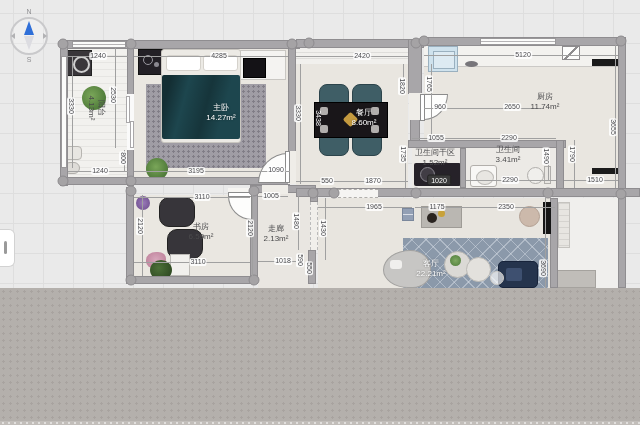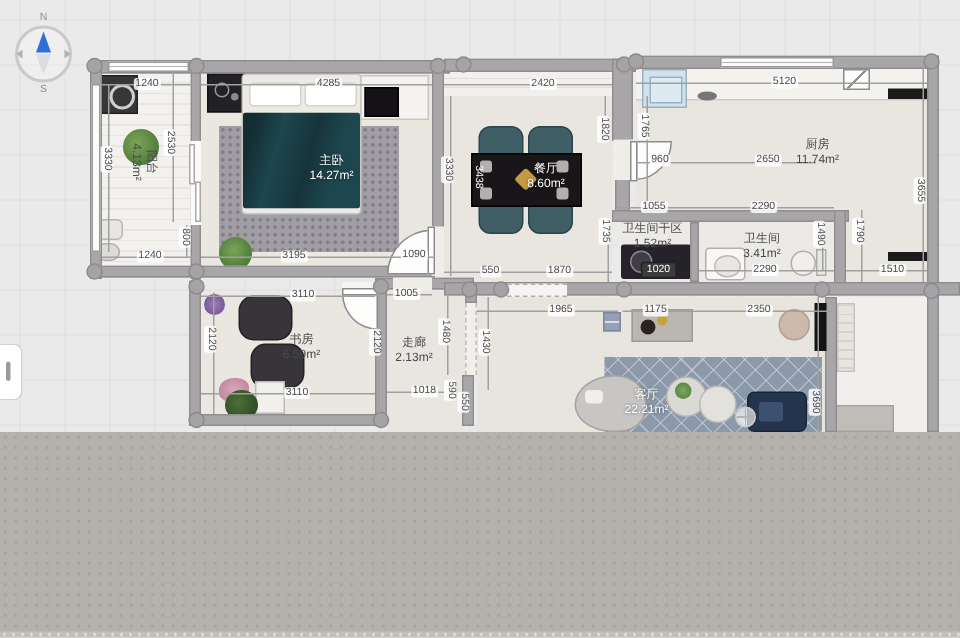--- a/index.html
+++ b/index.html
@@ -242,21 +242,21 @@
     <span>8.60m²</span>
   </div>
   <div class="rlabel dark" style="left:545px;top:101px">
     <span>厨房</span>
     <span>11.74m²</span>
   </div>
   <div class="rlabel dark" style="left:435px;top:157px">
     <span>卫生间干区</span>
     <span>1.52m²</span>
   </div>
-  <div class="rlabel dark" style="left:508px;top:164px">
+  <div class="rlabel dark" style="left:508px;top:154px">
     <span>卫生间</span>
     <span>3.41m²</span>
   </div>
   <div class="rlabel dark" style="left:201px;top:231px">
     <span>书房</span>
     <span>6.59m²</span>
   </div>
   <div class="rlabel dark" style="left:276px;top:233px">
     <span>走廊</span>
     <span>2.13m²</span>

